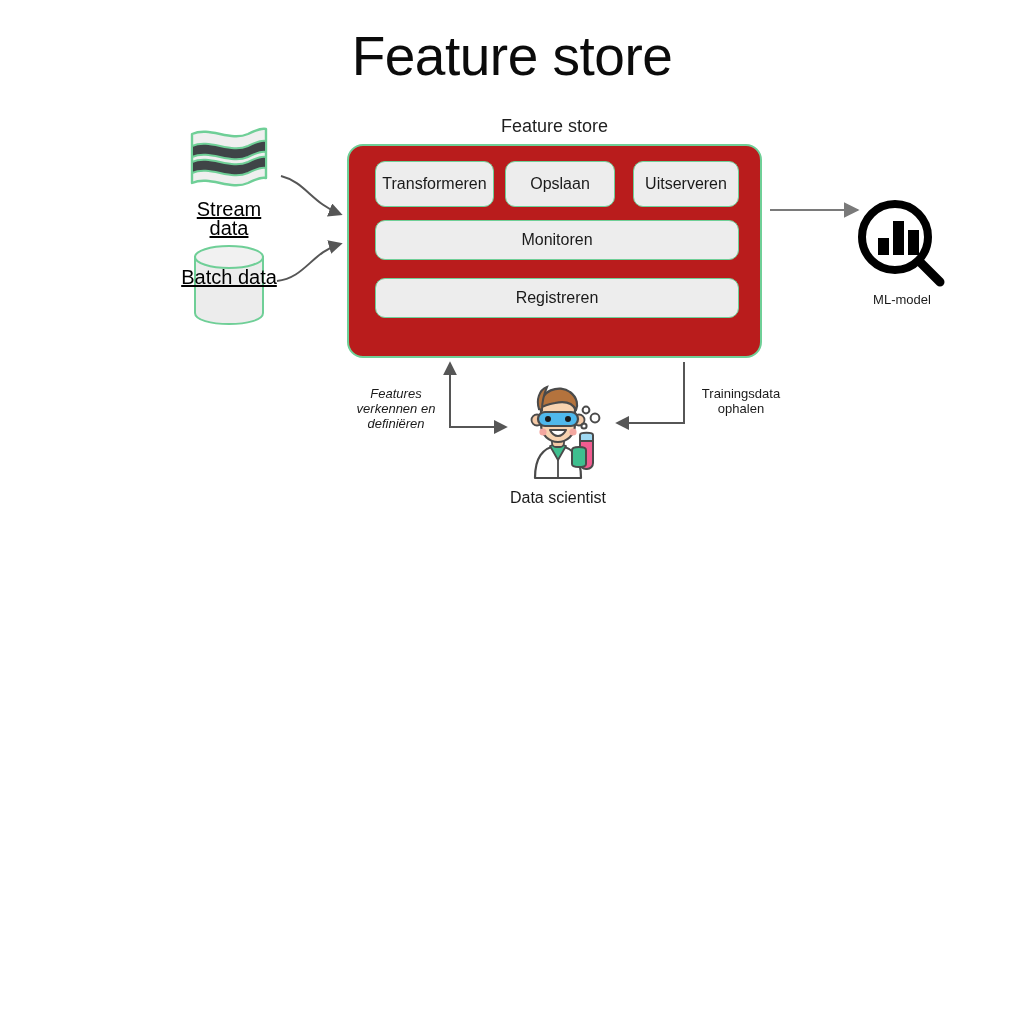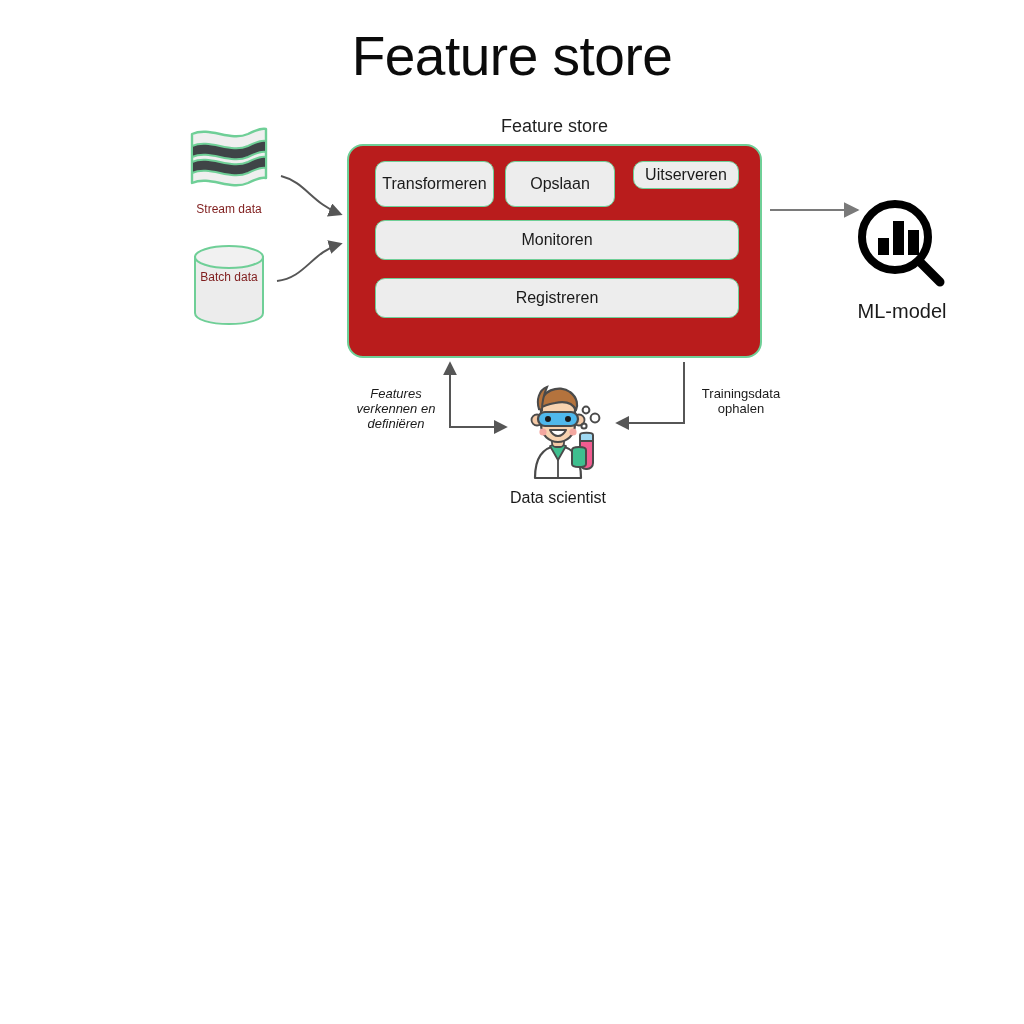--- a/index.html
+++ b/index.html
@@ -64,42 +64,42 @@
     box-sizing: border-box;
     display: flex;
     align-items: center;
     justify-content: center;
     font-size: 16px;
     color: #1a1a1a;
     white-space: nowrap;
   }
   #box-transformeren { left: 26px; top: 15px;  width: 119px; height: 46px; }
   #box-opslaan       { left: 156px; top: 15px; width: 110px; height: 46px; }
-  #box-uitserveren   { left: 284px; top: 15px; width: 106px; height: 28px; }
+  #box-uitserveren   { left: 284px; top: 15px; width: 106px; height: 46px; }
   #box-monitoren     { left: 26px; top: 74px;  width: 364px; height: 40px; }
   #box-registreren   { left: 26px; top: 132px; width: 364px; height: 40px; }
 
   
   #stream-group { left: 176px; top: 124px; width: 106px; }
   #batch-group  { left: 176px; top: 244px; width: 106px; }
   .src-label {
     text-align: center;
-    font-size: 12px;
+    font-size: 20px;
     line-height: 19px;
-    color: #7f1d1d;
+    color: #000000;
     margin-top: 6px;
+    text-decoration: underline;
   }
 
   
   #ml-group { left: 852px; top: 198px; width: 100px; }
   #ml-label {
     text-align: center;
-    font-size: 20px;
-    color: #1a1a1a;
-    margin-top: 8px;
+    font-size: 13px;
+    color: #1a1a1a;
   }
 
   
   #ds-group { left: 508px; top: 380px; width: 100px; }
   #ds-label {
     text-align: center;
     font-size: 16px;
     line-height: 19px;
     color: #1a1a1a;
     margin-top: 4px;

